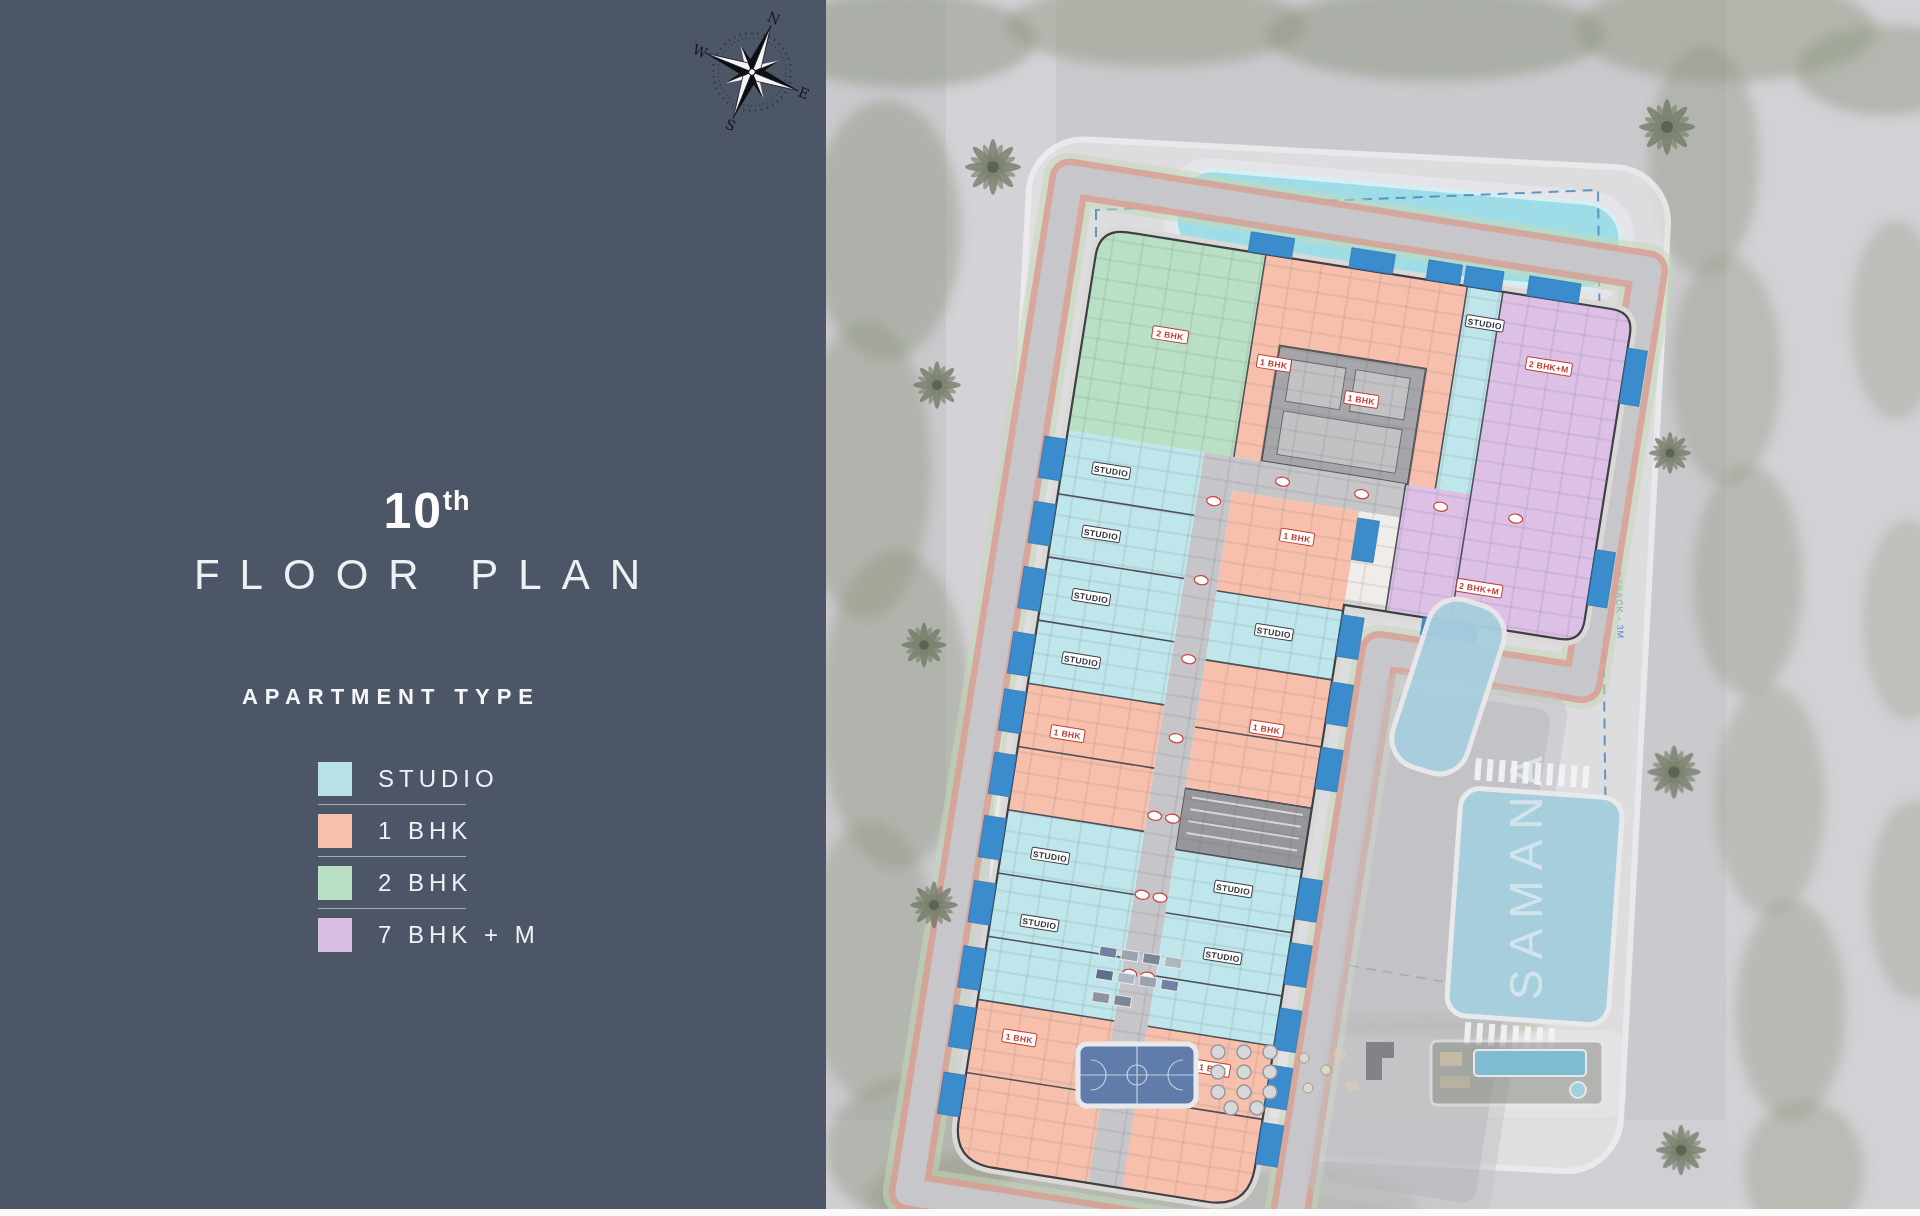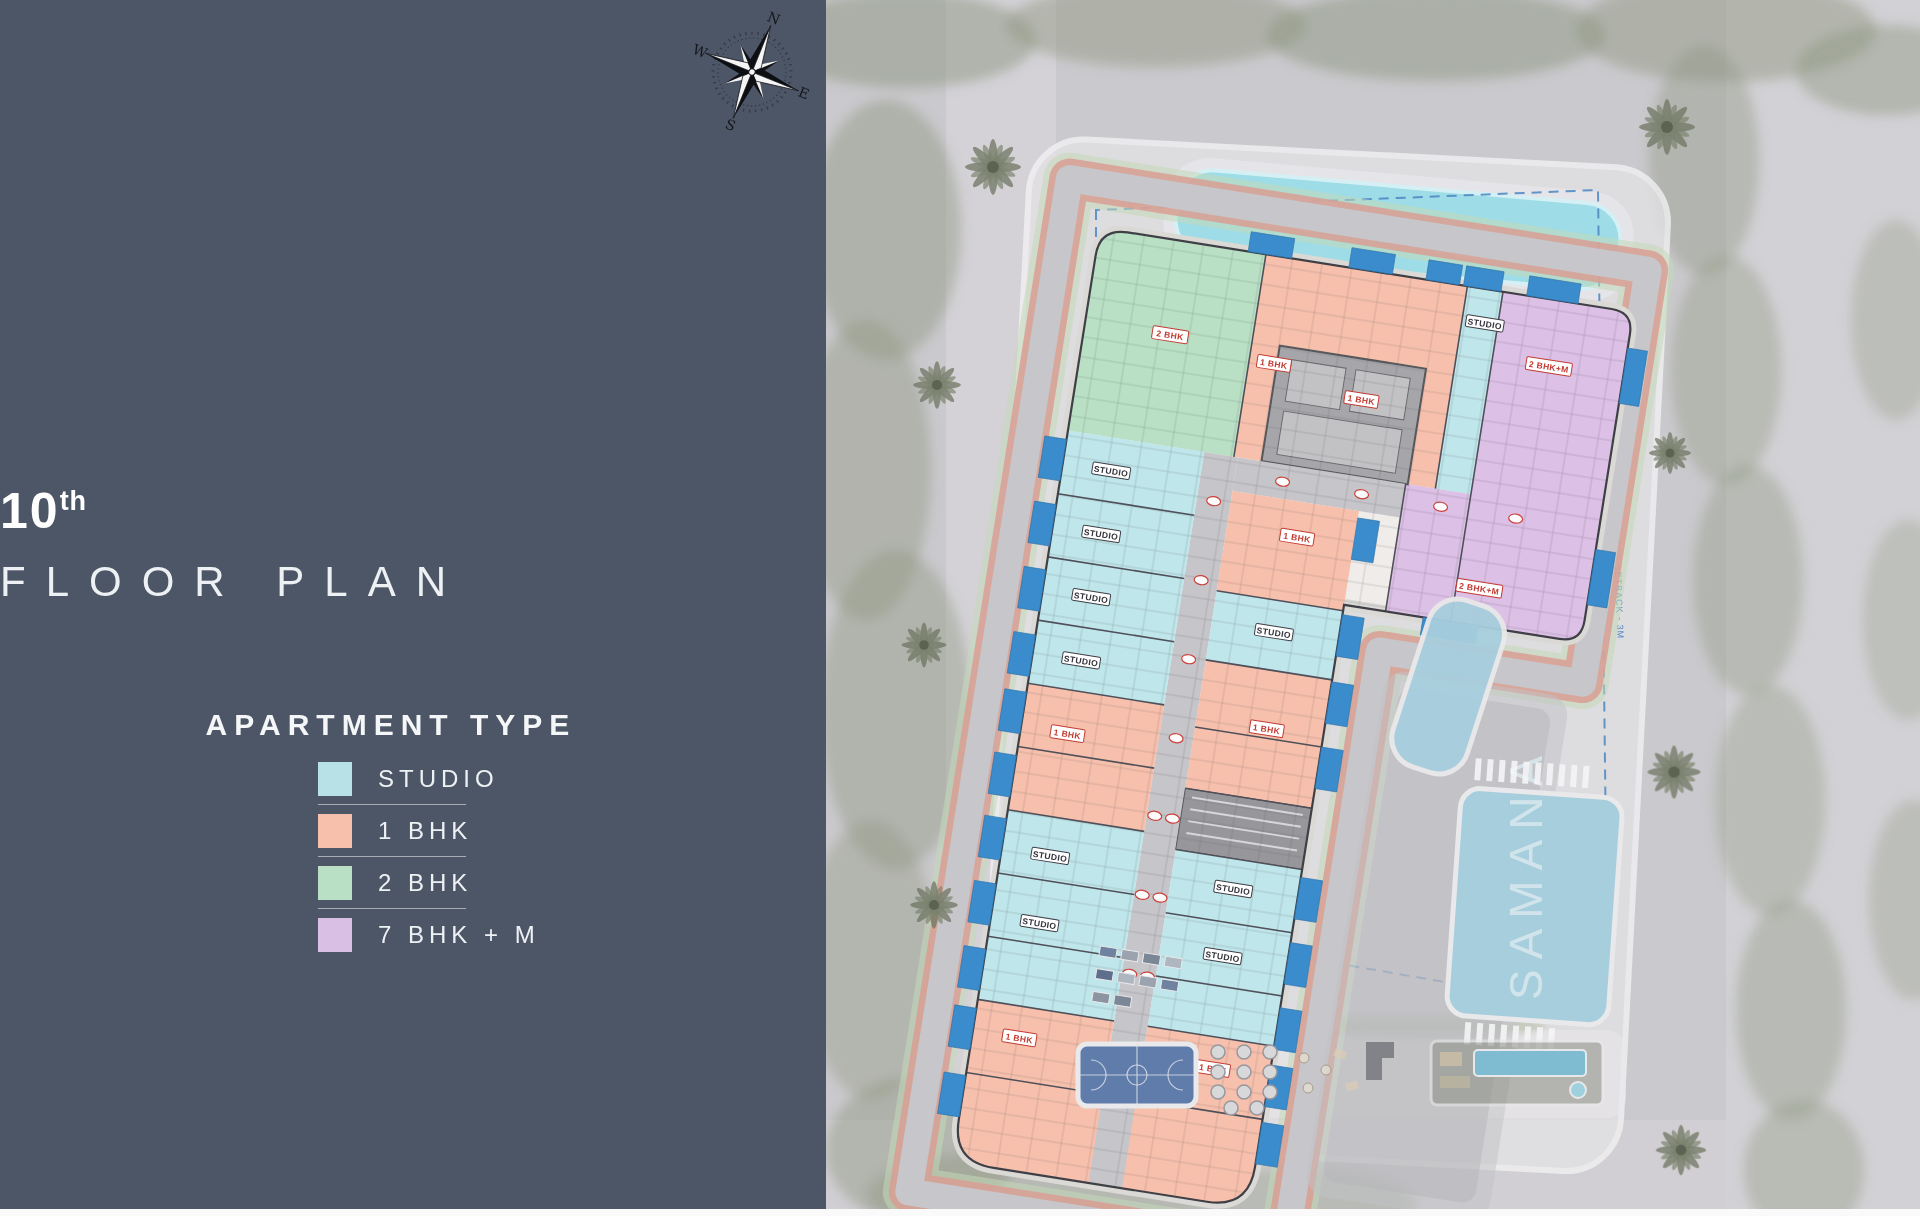--- a/index.html
+++ b/index.html
@@ -1,26 +1,26 @@
 <!DOCTYPE html>
 <html><head>
 <meta charset="utf-8">
 <style>
   html,body{margin:0;padding:0;background:#9a9aa0;}
   #stage{position:relative;width:1920px;height:1216px;overflow:hidden;
          font-family:"Liberation Sans", sans-serif;}
   
   #panel{position:absolute;left:0;top:0;width:826px;height:1216px;background:#4d5666;}
   #compass{position:absolute;left:688px;top:8px;width:128px;height:128px;}
-  .title-block{position:absolute;left:0;top:482px;width:804px;color:#ffffff;}
+  .title-block{position:absolute;left:0;top:482px;width:804px;text-align:center;color:#ffffff;padding-left:25px;}
   .floor-num{font-size:50px;font-weight:bold;letter-spacing:2px;}
   .floor-num sup{font-size:27px;font-weight:bold;vertical-align:18px;letter-spacing:1px;}
-  .floor-title{margin-top:18px;font-size:42px;font-weight:300;letter-spacing:20px;color:#eef1f4;}
-  .apt-heading{position:absolute;left:0;top:708px;width:782px;text-align:center;
-               font-size:30px;font-weight:bold;letter-spacing:7px;color:#f4f6f8;}
+  .floor-title{margin-top:11px;font-size:42px;font-weight:300;letter-spacing:20px;color:#eef1f4;}
+  .apt-heading{position:absolute;left:0;top:684px;width:782px;text-align:center;
+               font-size:22px;font-weight:bold;letter-spacing:7px;color:#f4f6f8;}
   #legend{position:absolute;left:318px;top:762px;}
   .legend-row{margin-bottom:9px;}
   .legend-line{display:flex;align-items:center;}
   .swatch{width:34px;height:34px;flex:0 0 34px;}
   .legend-label{margin-left:26px;font-size:24px;font-weight:300;letter-spacing:5px;color:#eef1f4;white-space:nowrap;}
   .rule{width:148px;height:1px;background:rgba(240,243,246,.55);margin-top:8px;}
   
   #aerial{position:absolute;left:826px;top:0;width:1094px;height:1216px;background:#c9c8cc;}
   #footer-strip{position:absolute;left:0;bottom:0;width:1920px;height:7px;background:#fafafa;}
   

